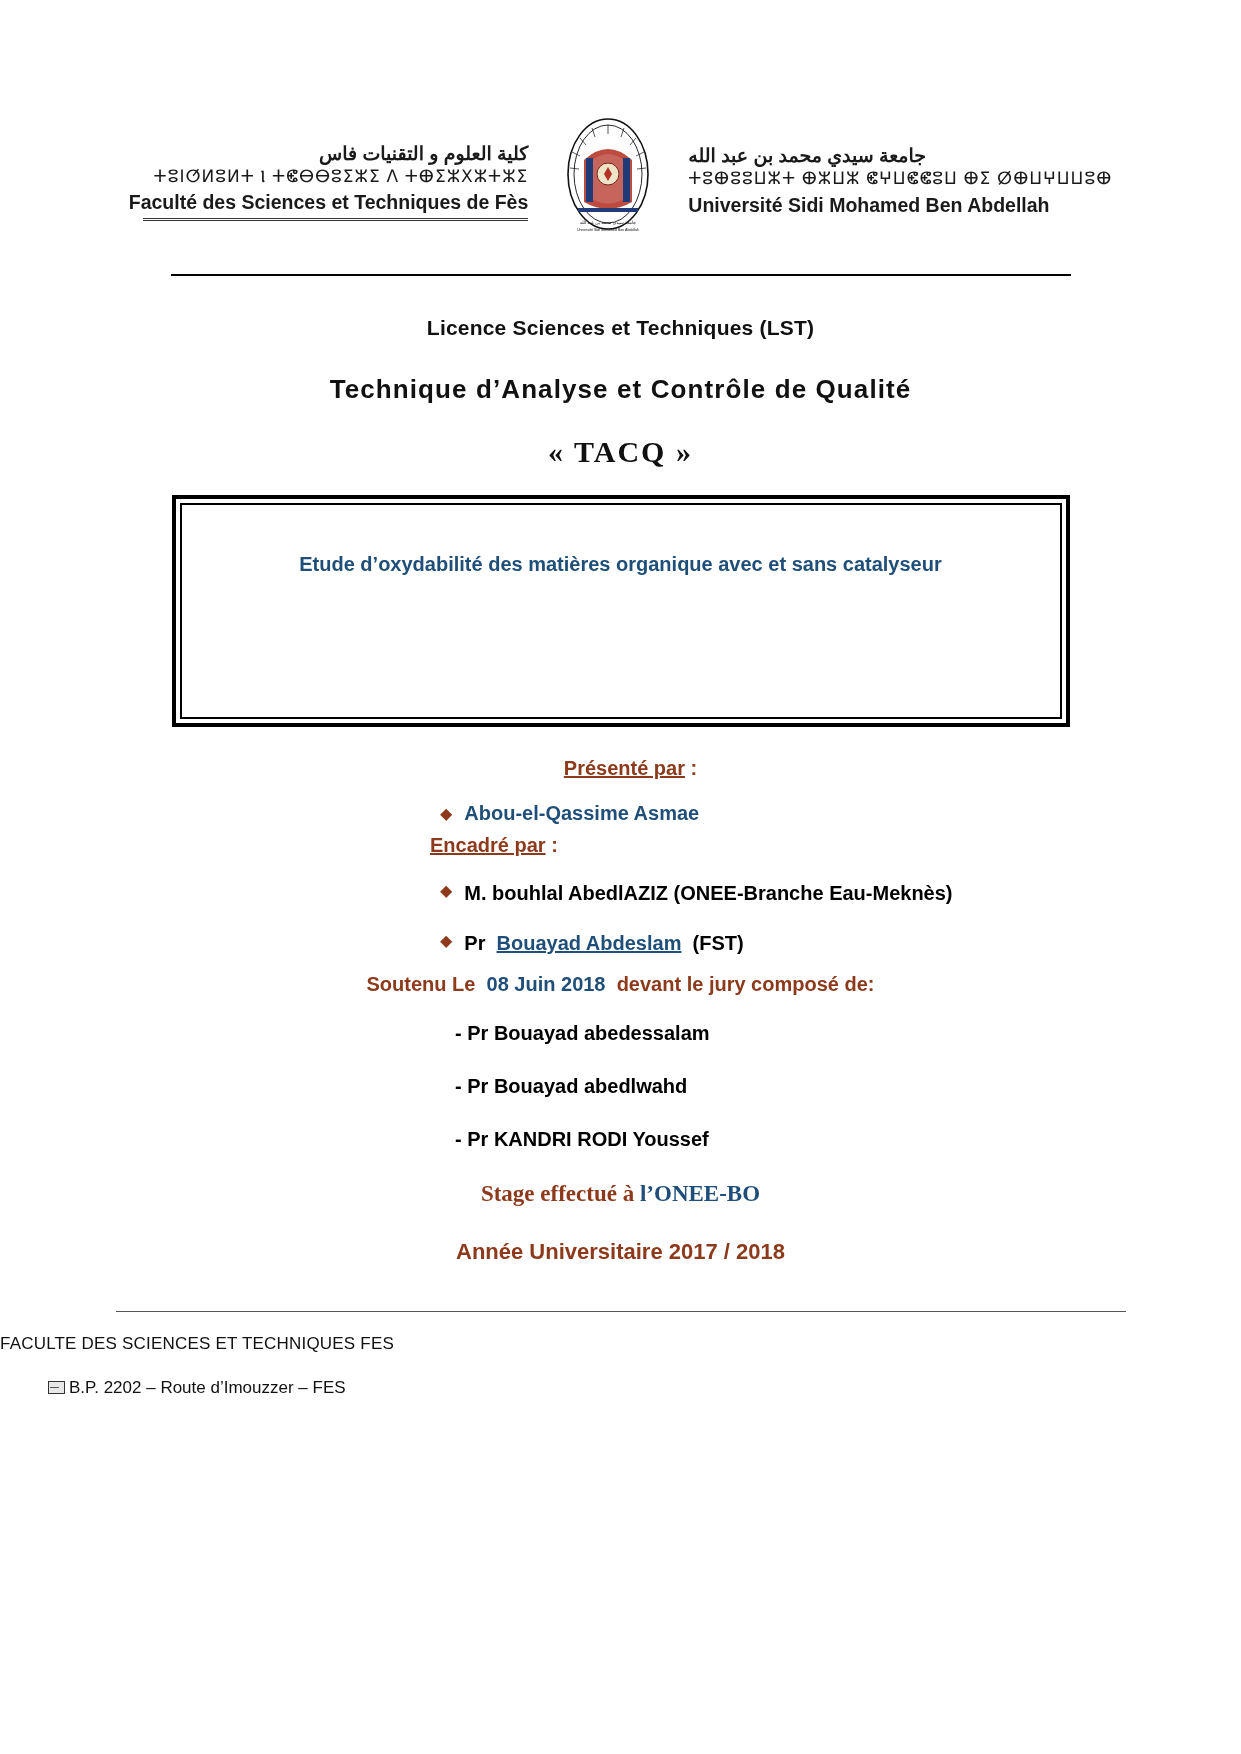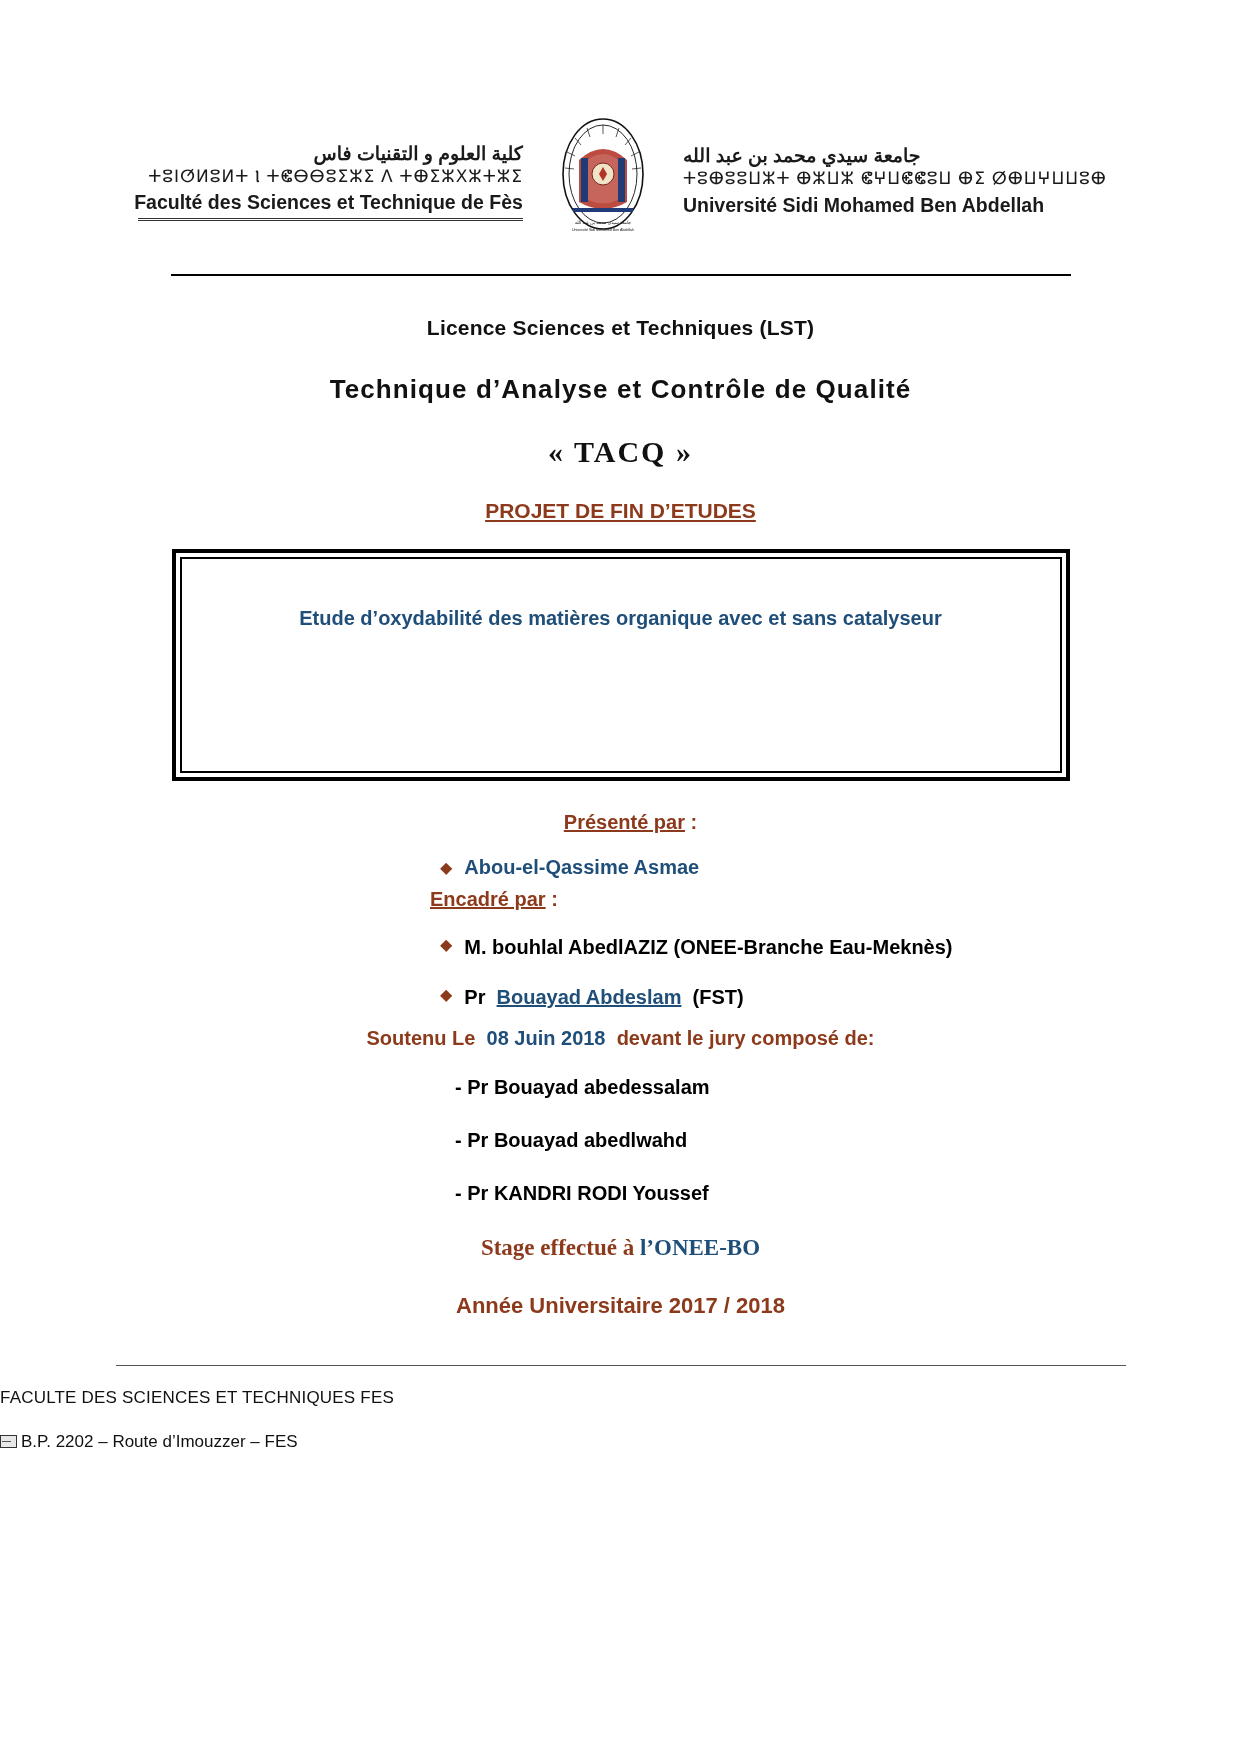--- a/index.html
+++ b/index.html
@@ -243,20 +243,21 @@
   }
   .footer-line1 {
     font-size: 17px;
     color: #111;
     letter-spacing: .2px;
   }
   .footer-line2 {
     font-size: 17px;
     color: #111;
     margin-top: 24px;
+    padding-left: 48px;
   }
   .mail-icon {
     display: inline-block;
     width: 15px;
     height: 11px;
     border: 1px solid #333;
     background: #e8e8e8;
     position: relative;
     vertical-align: -1px;
     margin-right: 4px;
@@ -272,21 +273,21 @@
 </head>
 <body>
 
 <div class="page">
 
   <div class="header">
 
     <div class="header-left">
       <div class="arabic">كلية العلوم و التقنيات فاس</div>
       <div class="tifinagh">ⵜⵓⵏⵚⵍⵓⵍⵜ Ⲓ ⵜⵞⴱⴱⵓⵉⵣⵉ ⴷ ⵜⴲⵉⵣⵝⵣⵜⵣⵉ</div>
-      <div class="latin">Faculté des Sciences et Technique de Fès</div>
+      <div class="latin">Faculté des Sciences et Techniques de Fès</div>
       <div class="underline-dash"></div>
     </div>
 
     <div class="logo">
       <svg class="logo-svg" width="108" height="138" viewBox="0 0 108 138" xmlns="http://www.w3.org/2000/svg">
         <ellipse cx="54" cy="62" rx="40" ry="55" fill="none" stroke="#111" stroke-width="1.6"></ellipse>
         <ellipse cx="54" cy="62" rx="34" ry="49" fill="none" stroke="#111" stroke-width="0.9"></ellipse>
         <g stroke="#111" stroke-width="0.7">
           <line x1="54" y1="13" x2="54" y2="22"></line>
           <line x1="38" y1="16" x2="41" y2="25"></line>
@@ -316,21 +317,20 @@
       <div class="latin">Université Sidi Mohamed Ben Abdellah</div>
     </div>
   </div>
 
   <div class="header-rule"></div>
 
   <div class="title-block">
     <div class="lst">Licence Sciences et Techniques (LST)</div>
     <div class="tacq-line">Technique d’Analyse et Contrôle de Qualité</div>
     <div class="tacq-abbr">« TACQ »</div>
-    <div><span class="pfe">PROJET DE FIN D’ETUDES</span></div>
   </div>
 
   <div class="subject-outer">
     <div class="subject-inner">
       <div class="subject-text">Etude d’oxydabilité des matières organique avec et sans catalyseur</div>
     </div>
   </div>
 
   <div class="people">
 

